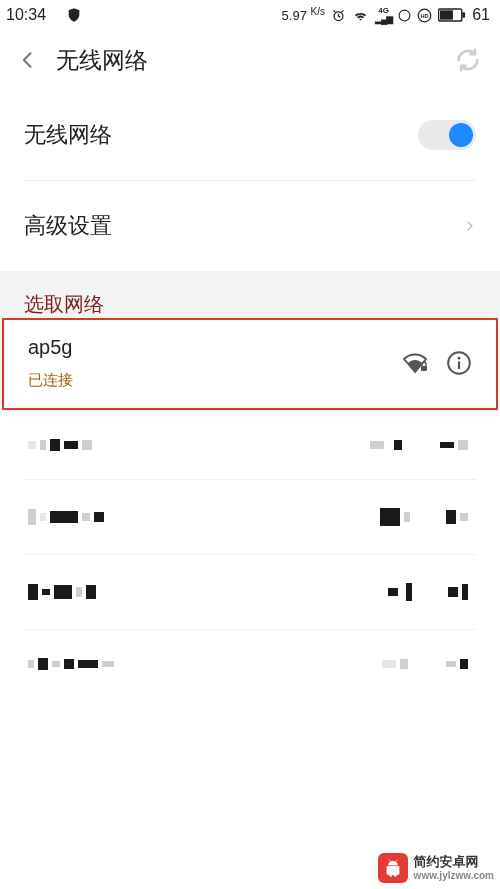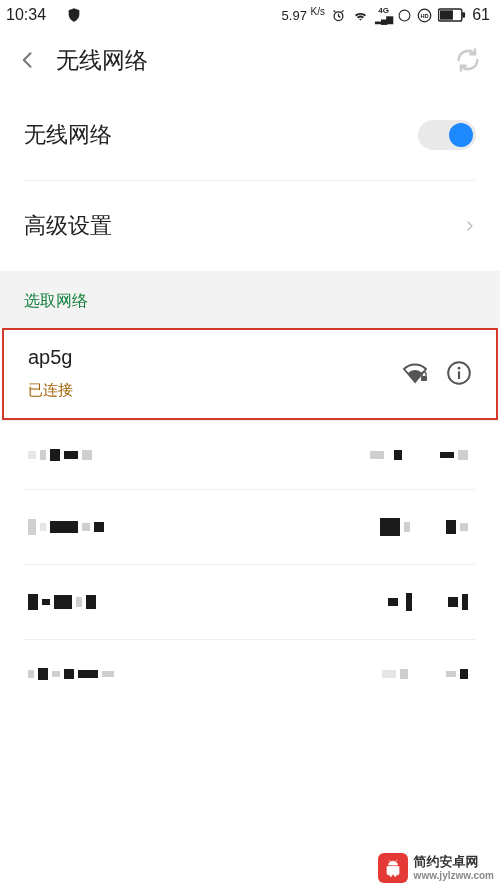--- a/index.html
+++ b/index.html
@@ -20,21 +20,21 @@
   .row { display:flex; align-items:center; padding: 24px 24px; }
   .row.big { padding: 30px 24px; }
   .row .label { font-size: 22px; color:#222; flex:1; }
   .divider { height:1px; background:#f0f0f0; margin: 0 24px; }
 
   .toggle { width:58px; height:30px; border-radius:15px; background:#e9e9e9; position:relative; }
   .toggle .knob { position:absolute; width:24px; height:24px; border-radius:12px; background:#1e88ff; top:3px; right:3px; }
 
   .chev { color:#bbb; }
 
-  .group-title { padding: 20px 24px 16px; background:#f3f3f3; font-size:16px; color:#15803d; }
+  .group-title { padding: 20px 24px 0; background:#f3f3f3; font-size:20px; color:#7f1d1d; }
 
   .net-row { display:flex; align-items:center; padding: 16px 24px 18px; gap:14px; }
   .net-row .info { flex:1; display:flex; flex-direction:column; gap:12px; }
   .net-row .name { font-size:20px; color:#222; }
   .net-row .sub { font-size:15px; color:#a16207; }
   .net-row .right { display:flex; align-items:center; gap:18px; }
   .highlight { border: 2px solid #d23a2a; margin: 0 2px; }
 
   .pix-row { display:flex; align-items:center; justify-content:space-between; padding: 28px 32px 28px 28px; }
   .pix-left, .pix-right { display:flex; gap:4px; align-items:center; }

